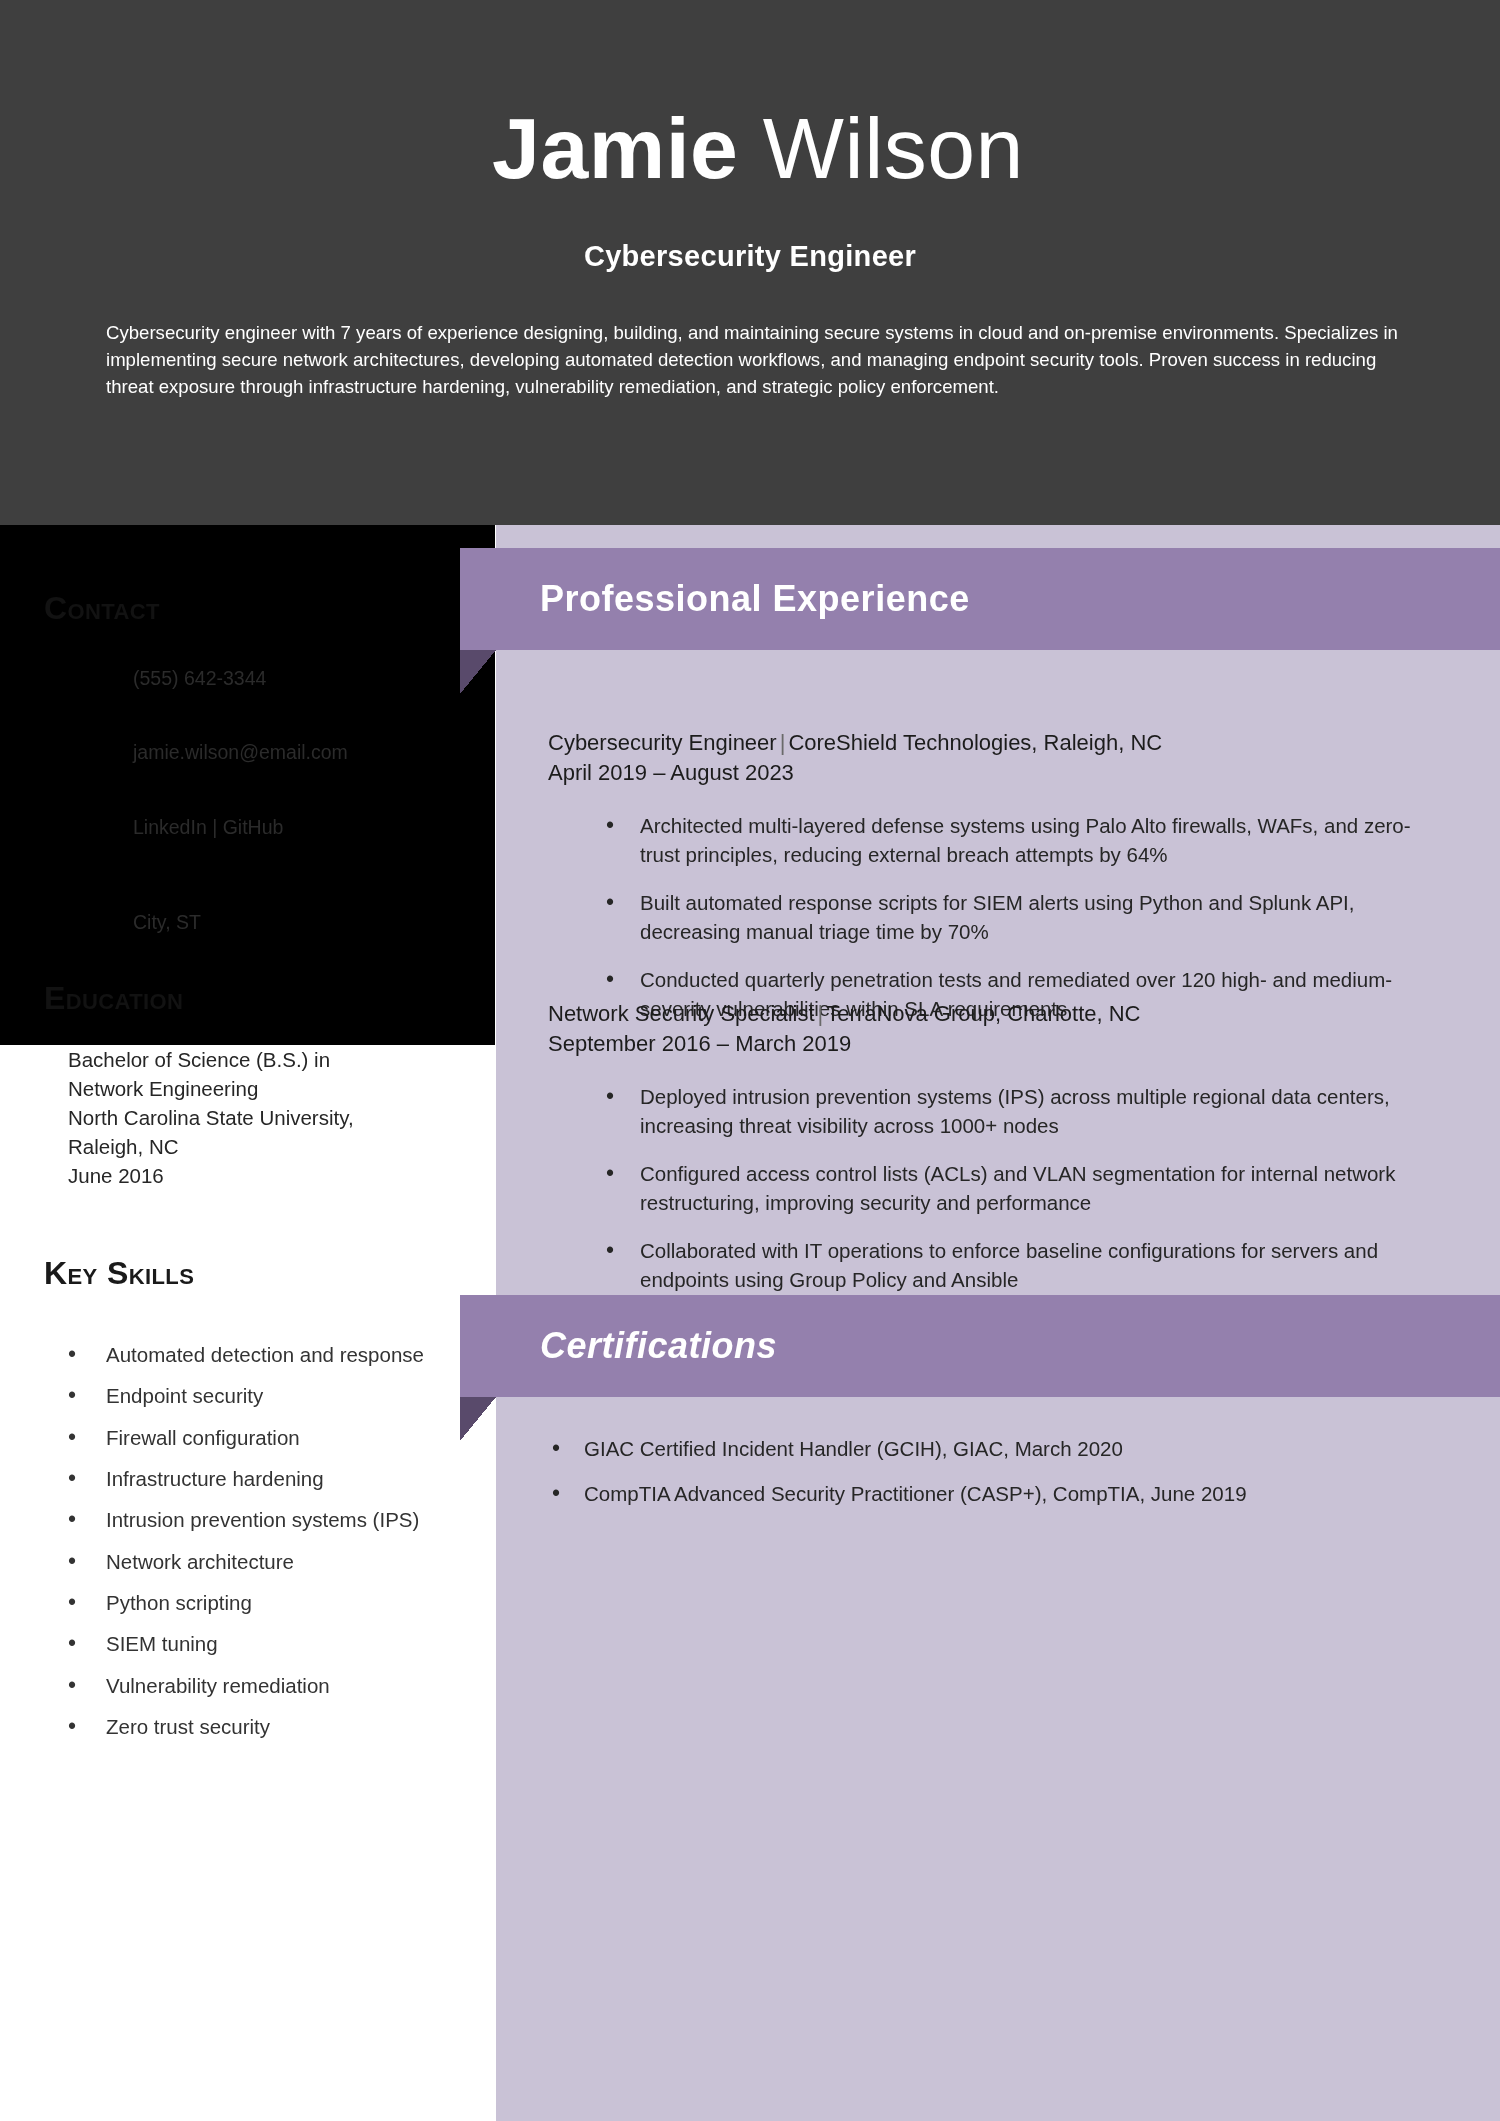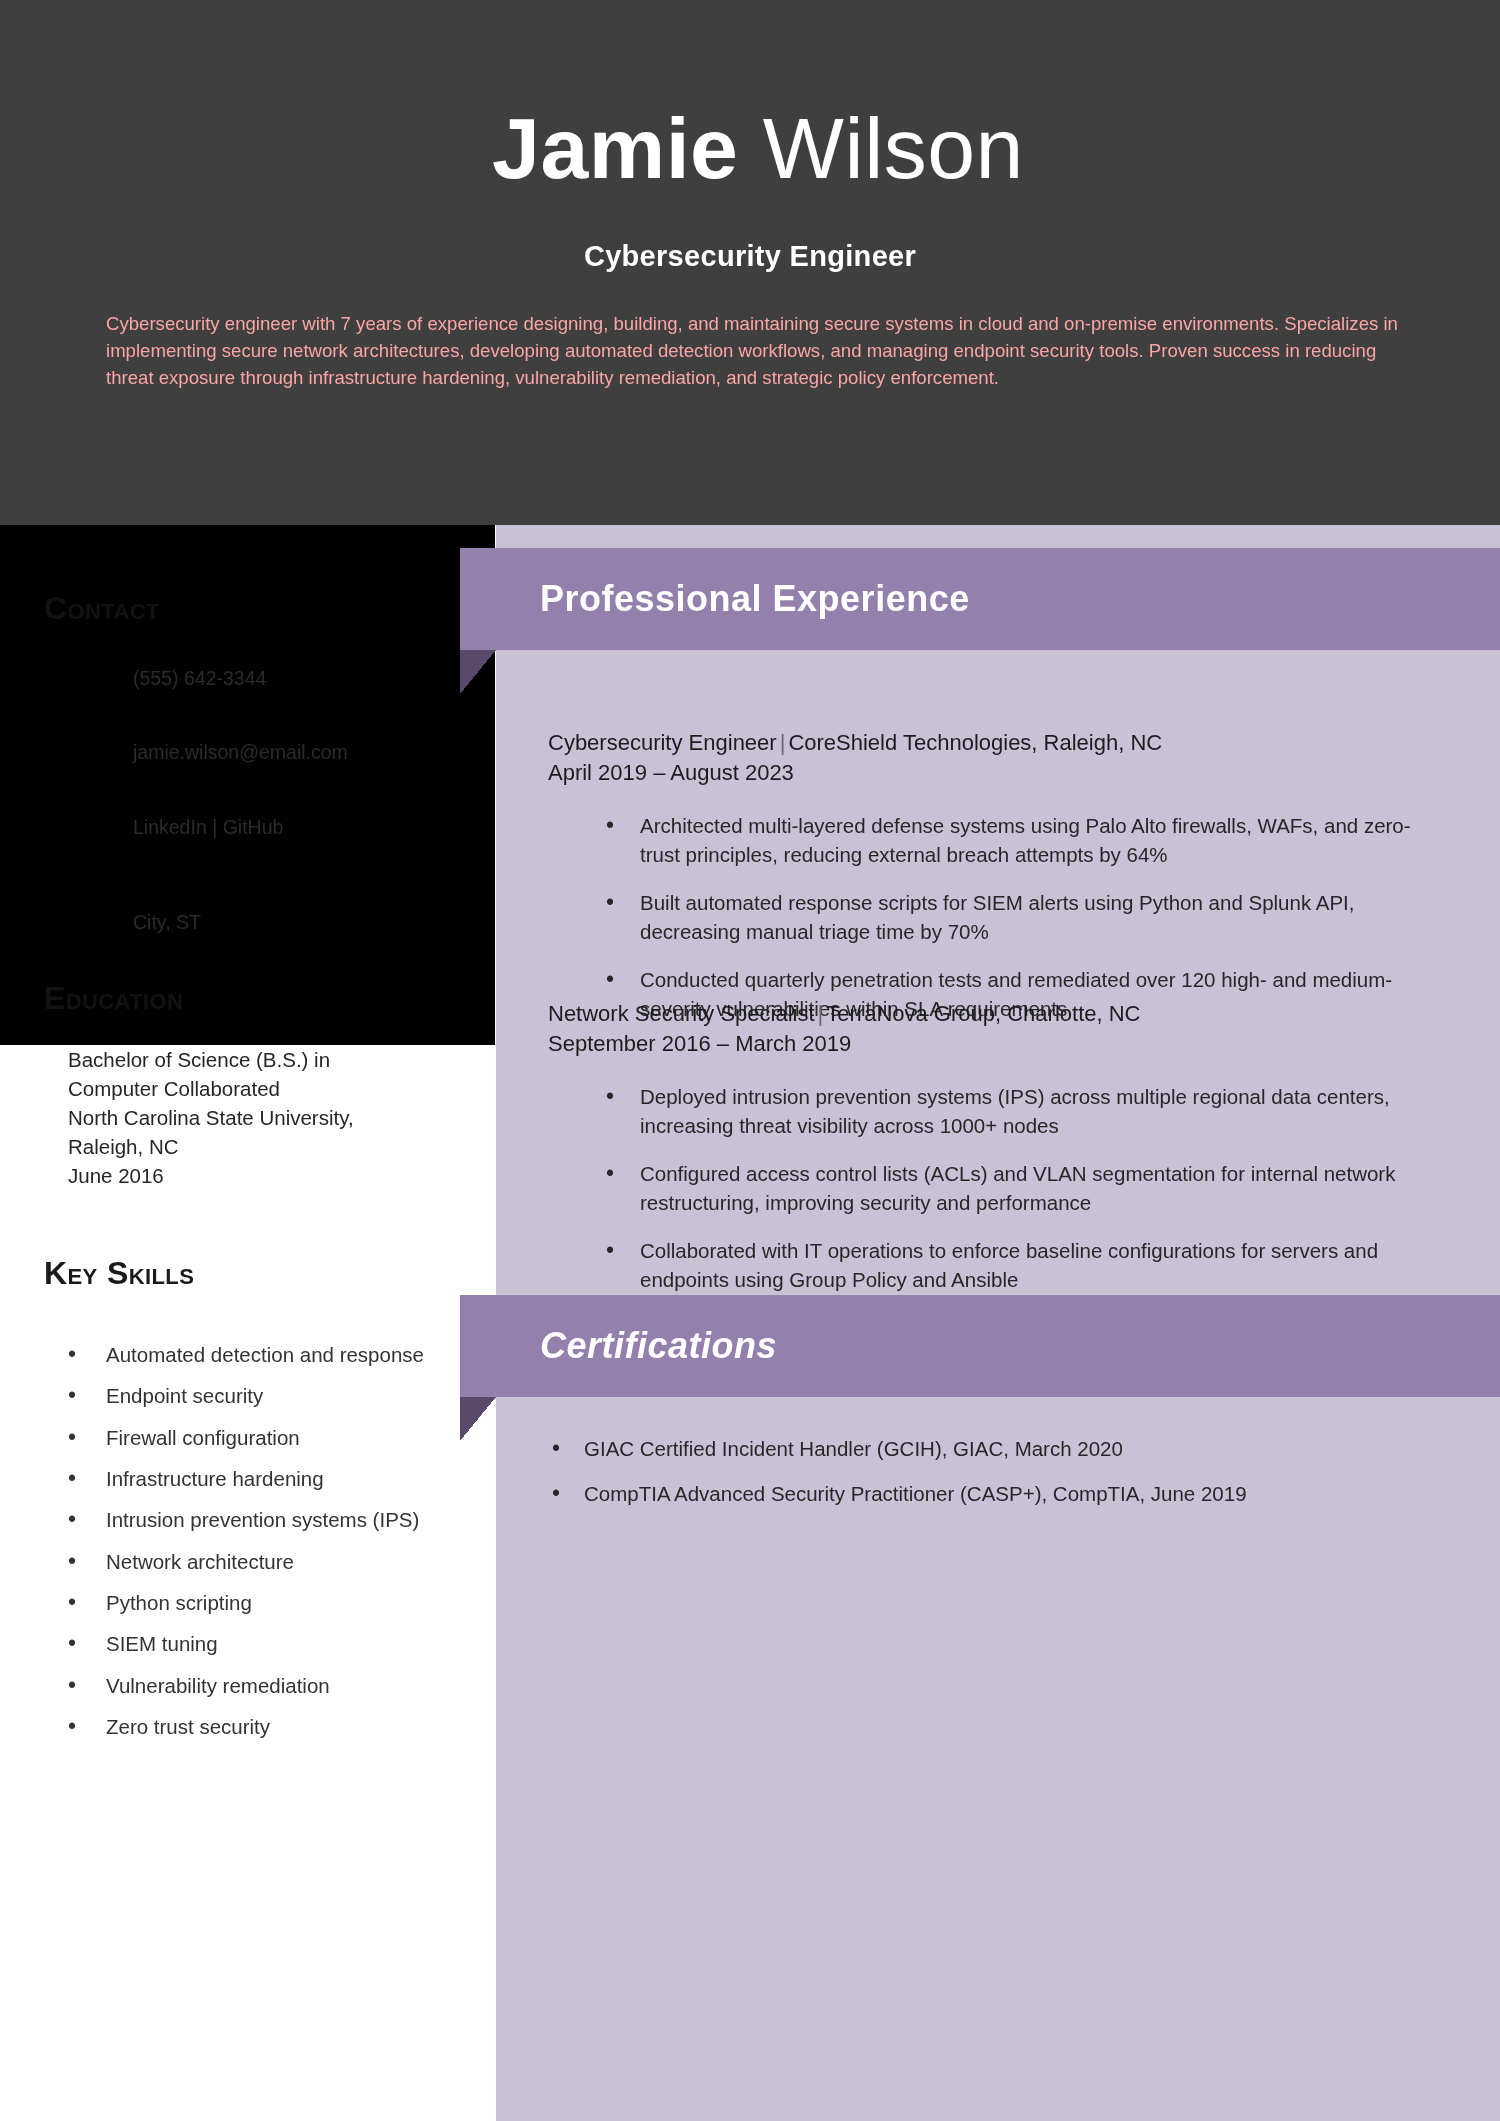--- a/index.html
+++ b/index.html
@@ -24,22 +24,22 @@
     padding-left:16px;
   }
   #name-first { font-weight:700; }
   #name-last  { font-weight:300; }
   #job-title {
     position:absolute; left:0; top:240px; width:1500px;
     text-align:center; color:#ffffff;
     font-size:29px; font-weight:700; letter-spacing:0.3px;
   }
   #summary {
-    position:absolute; left:106px; top:311px; width:1293px;
-    color:#fca5a5; font-size:18.6px; line-height:1.44;
+    position:absolute; left:106px; top:320px; width:1293px;
+    color:#ffffff; font-size:18.6px; line-height:1.44;
     text-align:left;
   }
 
   
   #sidebar-black {
     position:absolute; left:0; top:525px; width:495px; height:520px;
     background:#000000;
   }
   #sidebar-col {
     position:absolute; left:0; top:525px; width:495px; height:1596px;
@@ -163,21 +163,21 @@
 
   <div id="contact-head" class="side-head side-head-dark">Contact</div>
   <div id="c-phone" class="contact-line">(555) 642-3344</div>
   <div id="c-email" class="contact-line">jamie.wilson@email.com</div>
   <div id="c-social" class="contact-line">LinkedIn | GitHub</div>
   <div id="c-loc" class="contact-line">City, ST</div>
 
   <div id="edu-head" class="side-head side-head-dark">Education</div>
   <div id="edu-body">
     <div>Bachelor of Science (B.S.) in</div>
-    <div>Computer Collaborated</div>
+    <div>Network Engineering</div>
     <div>North Carolina State University,</div>
     <div>Raleigh, NC</div>
     <div>June 2016</div>
   </div>
 
   <div id="skills-head" class="side-head side-head-light">Key Skills</div>
   <ul id="skills-list">
       <li>Automated detection and response</li>
       <li>Endpoint security</li>
       <li>Firewall configuration</li>

